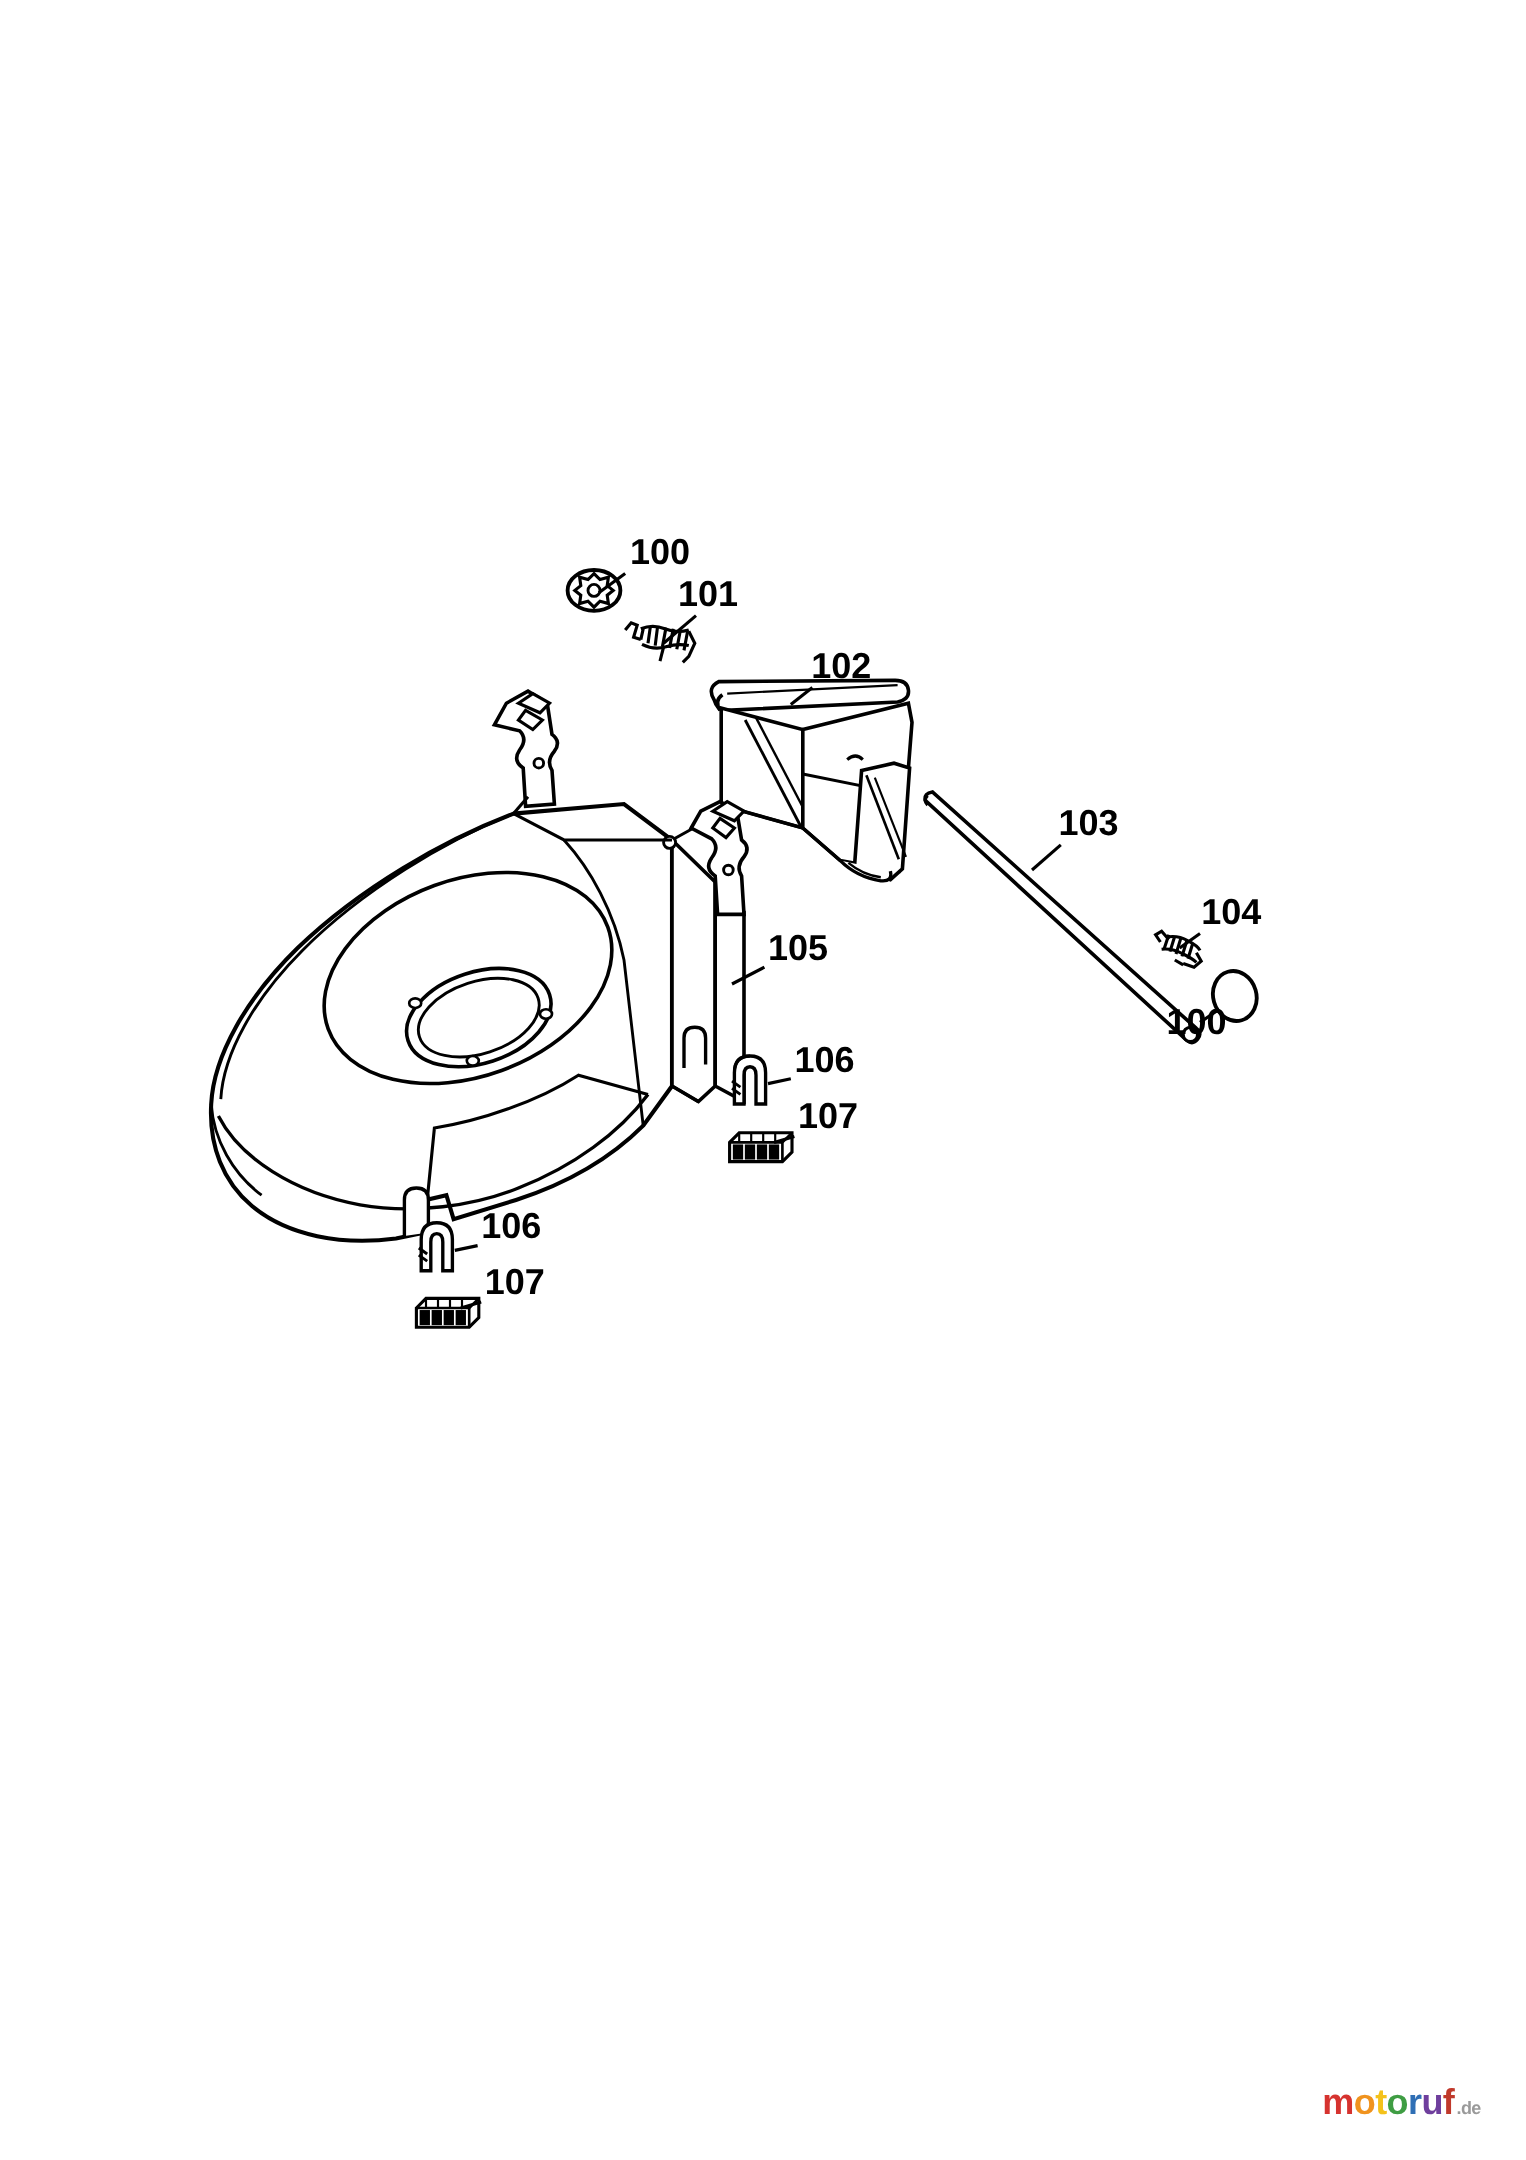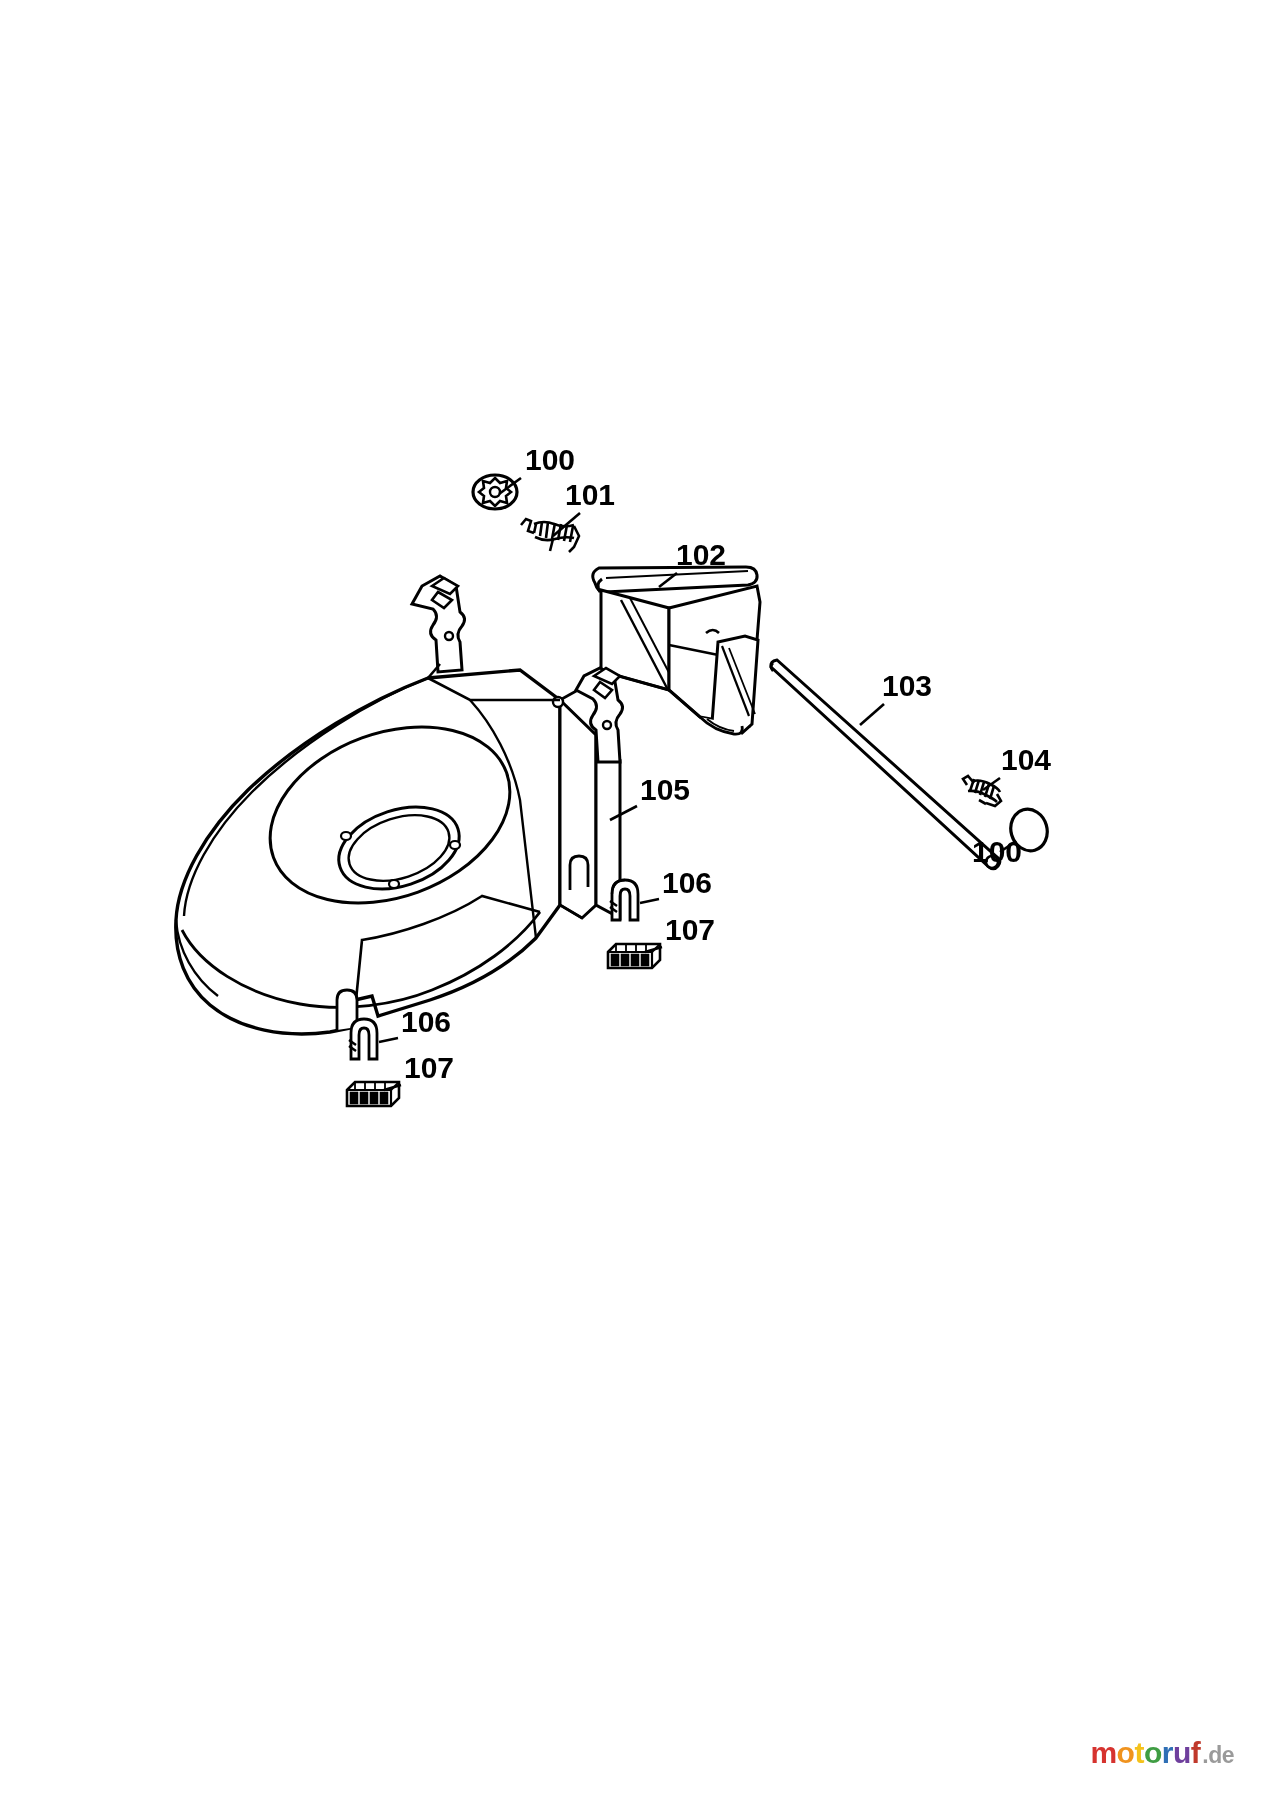--- a/index.html
+++ b/index.html
@@ -4,21 +4,21 @@
 <style>
   html,body{margin:0;padding:0;background:#ffffff;}
   body{width:1272px;height:1800px;position:relative;overflow:hidden;
        font-family:"Liberation Sans",sans-serif;}
   #diagram-root{position:absolute;left:0;top:0;width:1272px;height:1800px;}
   svg#parts-svg{position:absolute;left:0;top:0;width:1272px;height:1800px;display:block;}
   .callout-text{font-family:"Liberation Sans",sans-serif;font-weight:bold;font-size:30px;fill:#000;}
   .logo-wrap{position:absolute;right:38px;bottom:30px;display:flex;align-items:baseline;
              font-family:"Liberation Sans",sans-serif;font-weight:bold;font-size:30px;letter-spacing:-0.5px;}
   .logo-wrap span{display:inline-block;}
-  .logo-de{color:#9a9a9a;font-size:23px;font-weight:bold;margin-left:2px;}
+  .logo-de{color:#9a9a9a;font-size:15px;font-weight:bold;margin-left:2px;}
 </style>
 </head>
 <body>
 
 <div id="diagram-root">
 
   <svg id="parts-svg" viewBox="0 0 1272 1800" xmlns="http://www.w3.org/2000/svg">
 
     <g>
       <ellipse cx="495" cy="492" rx="22" ry="17" fill="#fff" stroke="#000" stroke-width="3.2"></ellipse>

